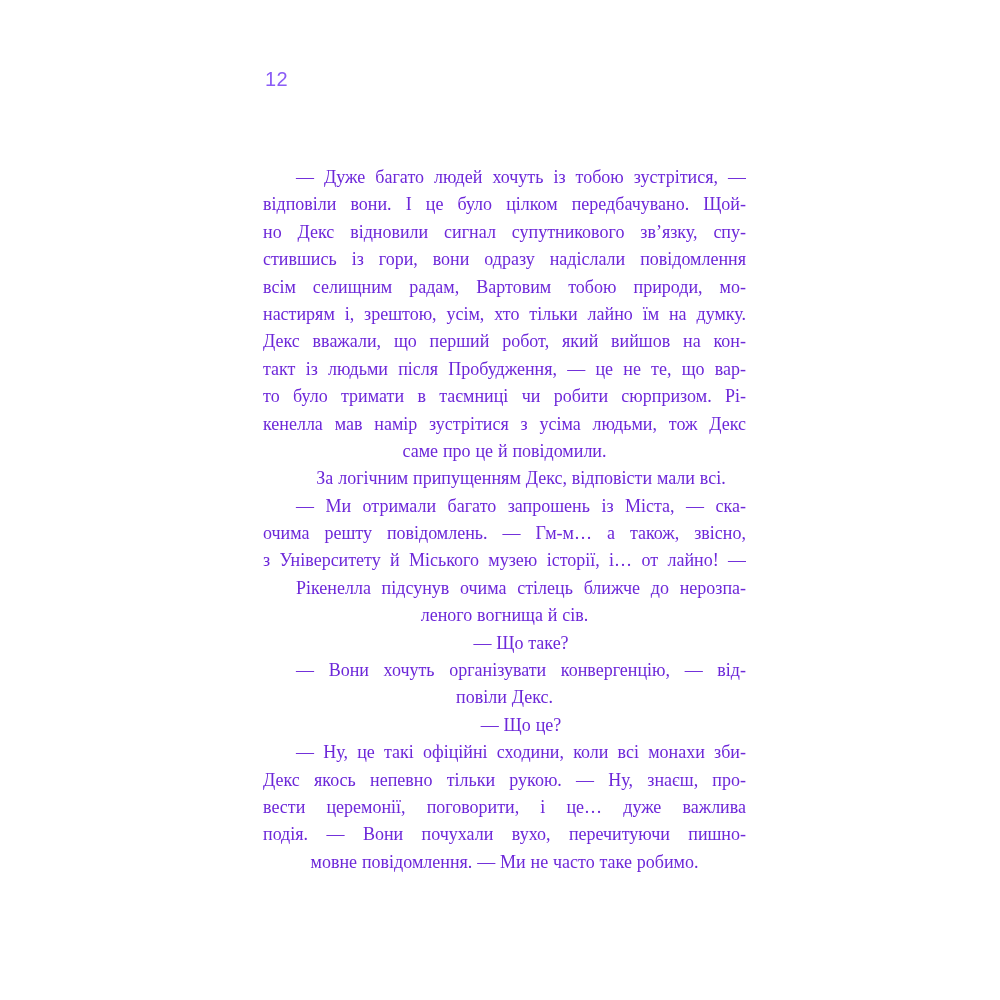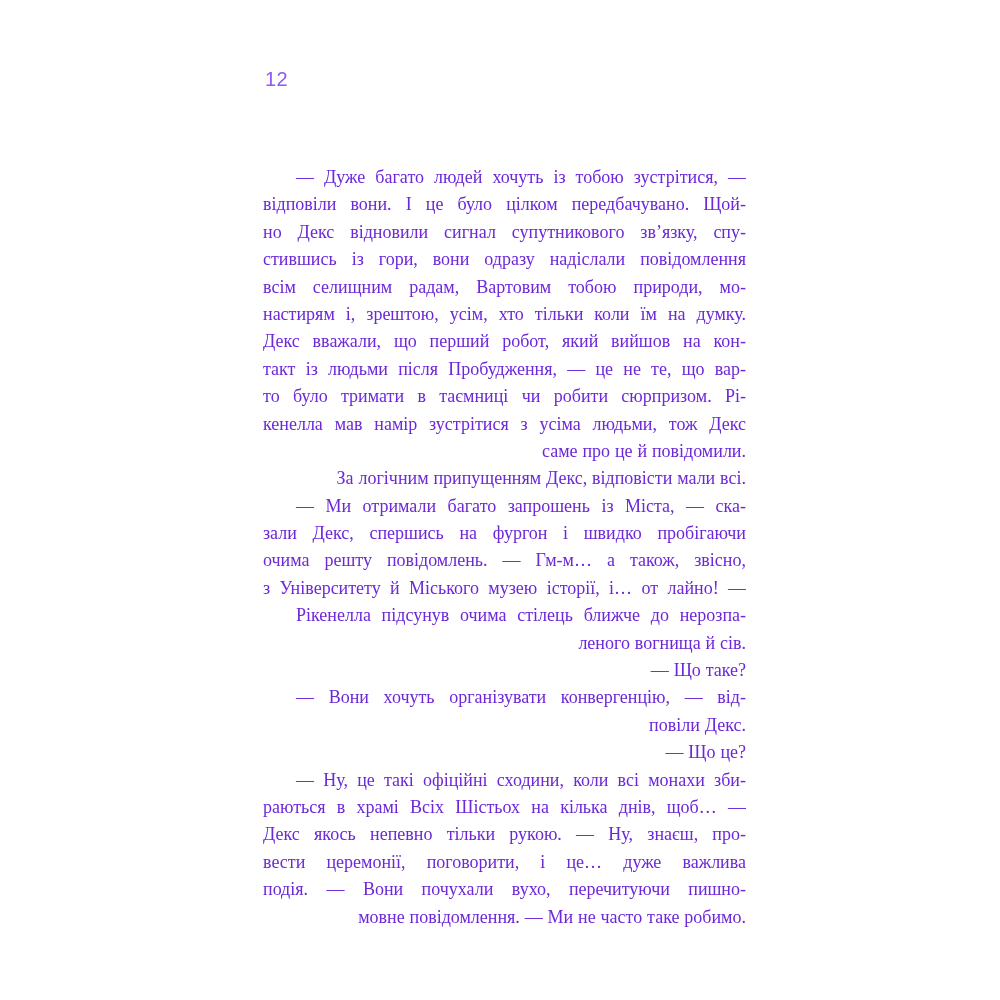--- a/index.html
+++ b/index.html
@@ -28,21 +28,21 @@
     top: 128px;
     width: 483px;
     color: #6d28d9;
     font-size: 18px;
     margin-top: 36px;
   }
   .line {
     height: 27.4px;
     line-height: 27.4px;
     overflow: hidden;
-    text-align: right;
+    text-align: center;
     word-spacing: 0.02em;
   }
   .line.justified {
     text-align: justify;
     text-align-last: justify;
   }
   .line.indent {
     padding-left: 33px;
   }
 </style>
@@ -51,52 +51,50 @@
 
 <div class="page">
   <div class="folio">12</div>
   <main class="text-block">
       <div class="paragraph">
         <div class="line indent justified">— Дуже багато людей хочуть із тобою зустрітися, —</div>
         <div class="line justified">відповіли вони. І це було цілком передбачувано. Щой-</div>
         <div class="line justified">но Декс відновили сигнал супутникового зв’язку, спу-</div>
         <div class="line justified">стившись із гори, вони одразу надіслали повідомлення</div>
         <div class="line justified">всім селищним радам, Вартовим тобою природи, мо-</div>
-        <div class="line justified">настирям і, зрештою, усім, хто тільки коли їм на думку.</div>
+        <div class="line justified">настирям і, зрештою, усім, хто тільки лайно їм на думку.</div>
         <div class="line justified">Декс вважали, що перший робот, який вийшов на кон-</div>
         <div class="line justified">такт із людьми після Пробудження, — це не те, що вар-</div>
         <div class="line justified">то було тримати в таємниці чи робити сюрпризом. Рі-</div>
         <div class="line justified">кенелла мав намір зустрітися з усіма людьми, тож Декс</div>
         <div class="line">саме про це й повідомили.</div>
       </div>
       <div class="paragraph">
         <div class="line indent">За логічним припущенням Декс, відповісти мали всі.</div>
       </div>
       <div class="paragraph">
         <div class="line indent justified">— Ми отримали багато запрошень із Міста, — ска-</div>
-        <div class="line justified">зали Декс, спершись на фургон і швидко пробігаючи</div>
         <div class="line justified">очима решту повідомлень. — Гм-м… а також, звісно,</div>
         <div class="line justified">з Університету й Міського музею історії, і… от лайно! —</div>
       </div>
       <div class="paragraph">
         <div class="line indent justified">Рікенелла підсунув очима стілець ближче до нерозпа-</div>
         <div class="line">леного вогнища й сів.</div>
       </div>
       <div class="paragraph">
         <div class="line indent">— Що таке?</div>
       </div>
       <div class="paragraph">
         <div class="line indent justified">— Вони хочуть організувати конвергенцію, — від-</div>
         <div class="line">повіли Декс.</div>
       </div>
       <div class="paragraph">
         <div class="line indent">— Що це?</div>
       </div>
       <div class="paragraph">
         <div class="line indent justified">— Ну, це такі офіційні сходини, коли всі монахи зби-</div>
-        <div class="line justified">раються в храмі Всіх Шістьох на кілька днів, щоб… —</div>
         <div class="line justified">Декс якось непевно тільки рукою. — Ну, знаєш, про-</div>
         <div class="line justified">вести церемонії, поговорити, і це… дуже важлива</div>
         <div class="line justified">подія. — Вони почухали вухо, перечитуючи пишно-</div>
         <div class="line">мовне повідомлення. — Ми не часто таке робимо.</div>
       </div>
     </main>
 </div>
 
 </body></html>

